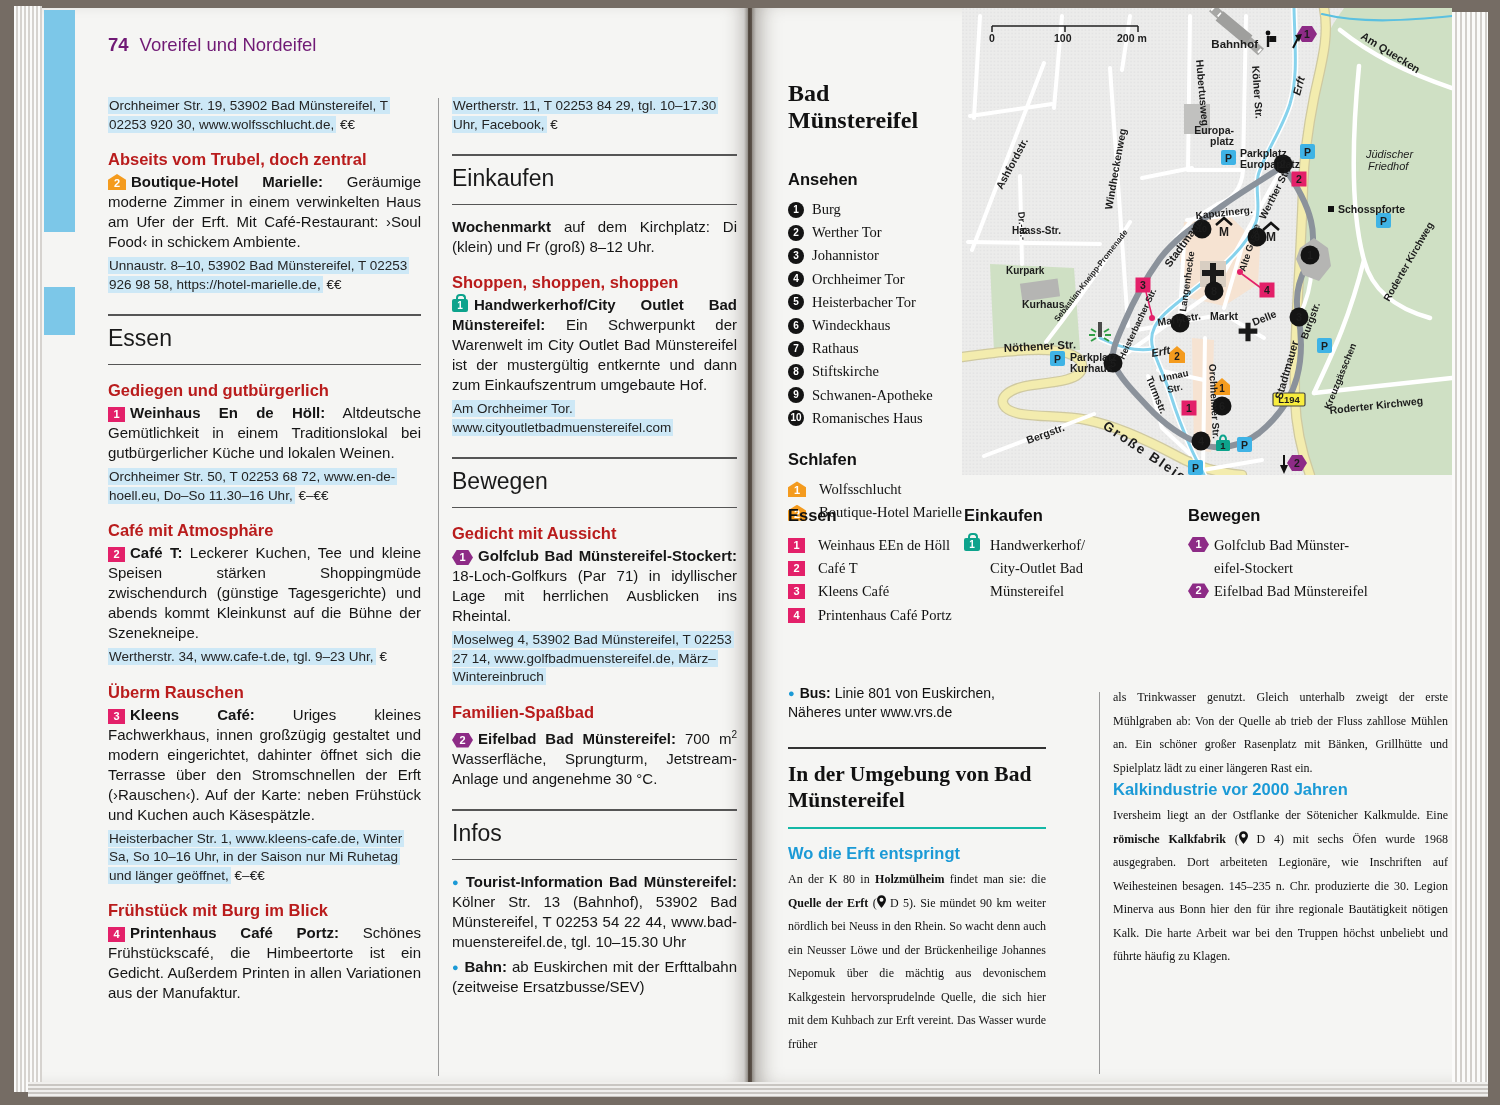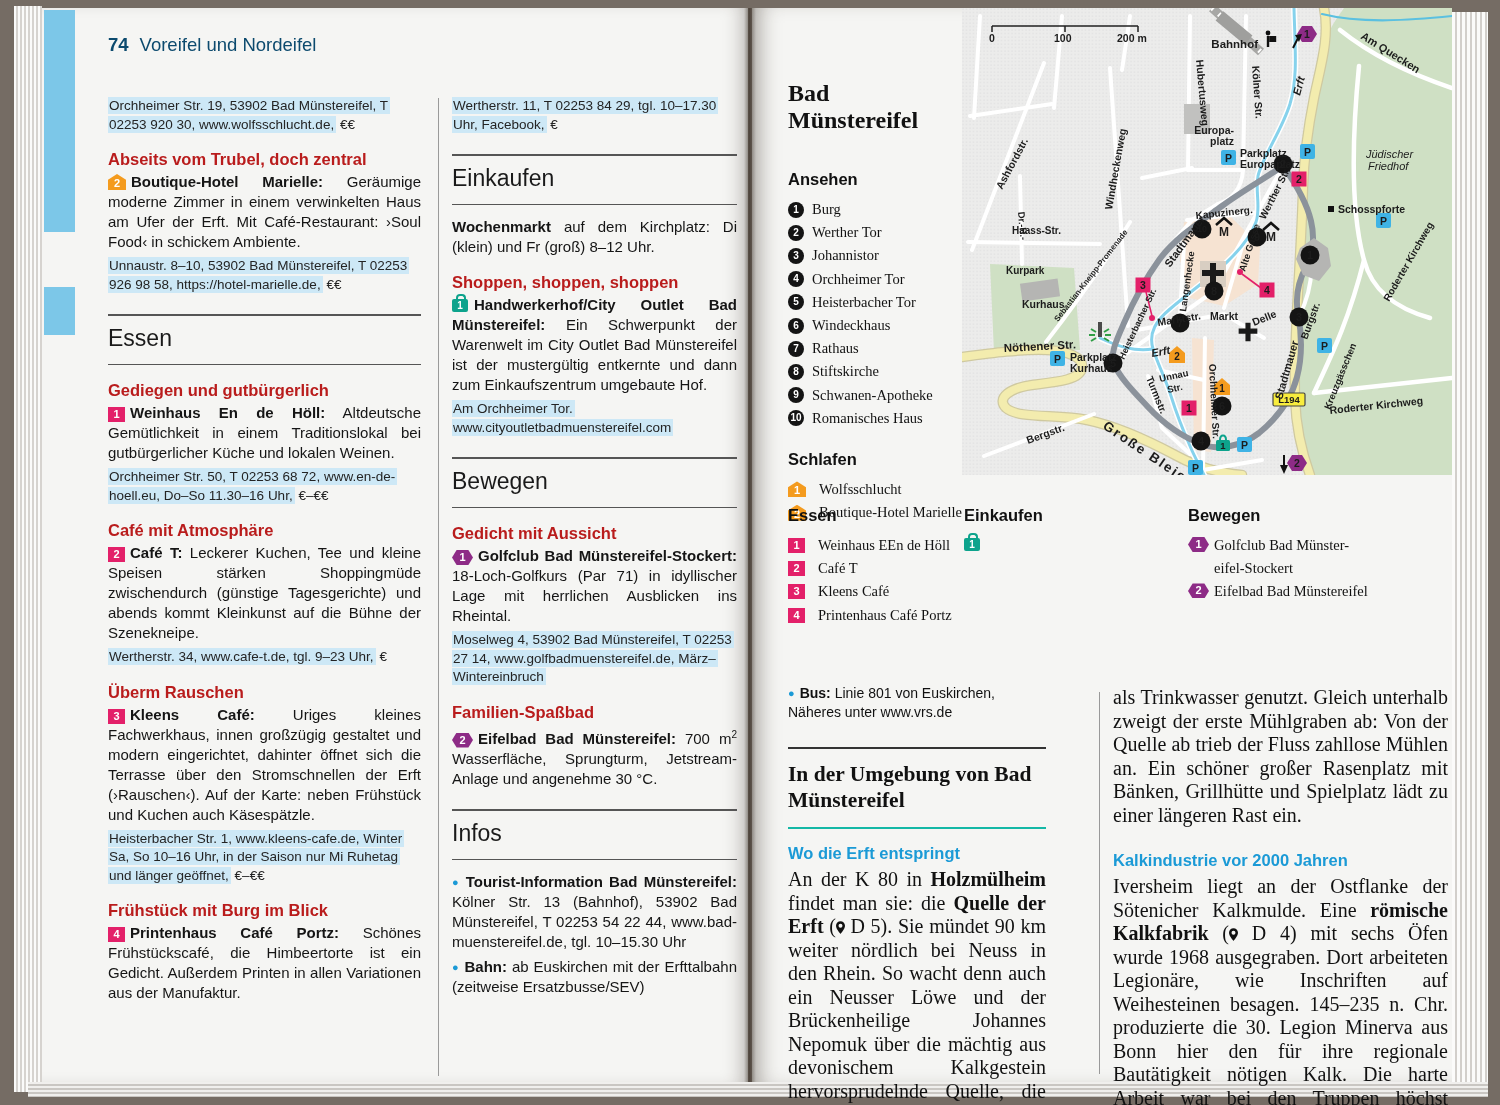--- a/index.html
+++ b/index.html
@@ -9,21 +9,21 @@
   .edge-bottom{position:absolute;left:28px;top:1082px;width:1460px;height:15px;background:repeating-linear-gradient(180deg,#f0efed 0 2px,#c9c6c2 2px 4px);}
   .page{position:absolute;top:8px;height:1074px;background:#f5f5f3;}
   #page-left{left:42px;width:706px;box-shadow:inset -16px 0 20px -12px rgba(40,30,20,.35);}
   #page-right{left:752px;width:700px;box-shadow:inset 18px 0 22px -12px rgba(40,30,20,.42);}
   .gutter{position:absolute;left:744px;top:8px;width:12px;height:1074px;background:linear-gradient(90deg,rgba(0,0,0,0),rgba(30,20,10,.45) 48%,rgba(30,20,10,.35) 55%,rgba(0,0,0,0));z-index:6;}
   .tab{position:absolute;background:#7cc7e8;z-index:7;}
   #tab1{left:44px;top:10px;width:31px;height:222px;}
   #tab2{left:44px;top:287px;width:31px;height:48px;}
 
   
-  #lp-header{position:absolute;left:66px;top:26px;font-size:18.5px;color:#0c4a6e;}
+  #lp-header{position:absolute;left:66px;top:26px;font-size:18.5px;color:#701a75;}
   #lp-header b{margin-right:11px;}
   #col-div{position:absolute;left:396px;top:90px;width:1px;height:978px;background:#9a9a9a;}
   .col{position:absolute;top:88px;}
   #col1{left:66px;width:313px;}
   #col2{left:410px;width:285px;}
   .body-p{font-size:15px;line-height:20px;text-align:justify;margin:0 0 5px;color:#151515;}
   .addr{font-size:13.5px;line-height:18.5px;margin:1px 0 5px;color:#242424;}
   .hl{background:#cde8f6;padding:1px 2px 1px 1px;box-decoration-break:clone;-webkit-box-decoration-break:clone;}
   .price{white-space:nowrap;}
   .blue-h{color:#b91c1c;font-weight:bold;font-size:16.5px;line-height:20px;margin:15px 0 3px;}
@@ -49,21 +49,21 @@
   .legcol1{width:176px;}.legcol2{width:224px;}.legcol3{width:252px;}
   .leg-item2{display:grid;grid-template-columns:26px 1fr;font-family:"Liberation Serif",serif;font-size:14.5px;line-height:23.2px;align-items:start;}
   .leg-item2 .bnum{margin-top:4px;}
   .lower{position:absolute;left:36px;top:676px;width:660px;height:398px;}
   .low-left{position:absolute;left:0;top:0;width:258px;}
   .low-div{position:absolute;left:311px;top:8px;width:1px;height:382px;background:#999;}
   .low-right{position:absolute;left:325px;top:2px;width:335px;}
   .bus-p{font-size:14px;line-height:19px;margin:0;}
   .um-title{font-family:"Liberation Serif",serif;font-weight:bold;font-size:21.5px;line-height:26px;border-top:2px solid #333;border-bottom:2px solid #14b8a6;padding:12px 0 14px;margin:25px 0 15px;}
   .blue-h2{color:#1b9ad6;font-weight:bold;font-size:16.5px;margin:0 0 5px;}
-  .serif-p{font-family:"Liberation Serif",serif;font-size:20px;line-height:23.5px;text-align:justify;margin:0;}
+  .serif-p{font-family:"Liberation Serif",serif;font-size:12px;line-height:23.5px;text-align:justify;margin:0;}
   .pin{width:9px;height:13px;vertical-align:-1px;fill:#111;}
   
   #map text{font-family:"Liberation Sans",sans-serif;font-weight:bold;fill:#1c1c1c;}
   .mnum{fill:#fff;text-anchor:middle;}
   .riverlab{fill:#1c8fd0;font-style:italic;}
   .itallab{font-style:italic;font-weight:normal !important;}
 </style>
 </head>
 <body>
 
@@ -478,20 +478,21 @@
         </div>
       <div class="leg-item">
           <span class="bnum b-pink">4</span>
           <span style="white-space:nowrap">Printenhaus Café Portz</span>
         </div>
     </div>
     <div class="legcol2">
       <div class="leg-h">Einkaufen</div>
       <div class="leg-item2">
         <span class="bnum b-teal">1</span>
+        <span><span>Handwerkerhof/</span><br><span>City-Outlet Bad</span><br><span>Münstereifel</span></span>
       </div>
     </div>
     <div class="legcol3">
       <div class="leg-h">Bewegen</div>
       <div class="leg-item2">
         <span class="bnum b-purple" style="margin-top:3px">1</span>
         <span><span>Golfclub Bad Münster-</span><br><span>eifel-Stockert</span></span>
       </div>
       <div class="leg-item2">
         <span class="bnum b-purple" style="margin-top:3px">2</span>
@@ -505,21 +506,21 @@
       <p class="bus-p"><span class="bdot">●</span><b>Bus:</b><span> Linie 801 von Euskirchen, Näheres unter www.vrs.de</span></p>
       <h2 class="um-title">In der Umgebung von Bad Münstereifel</h2>
       <div class="blue-h2">Wo die Erft entspringt</div>
       <p class="serif-p"><span>An der K 80 in </span><b>Holzmülheim</b><span> findet man sie: die </span><b>Quelle der Erft</b><span> (</span><svg class="pin" viewBox="0 0 10 14">
             <path d="M5 0C2.24 0 0 2.24 0 5c0 3.75 5 9 5 9s5-5.25 5-9C10 2.24 7.76 0 5 0zm0 7.2A2.2 2.2 0 1 1 5 2.8a2.2 2.2 0 0 1 0 4.4z"></path>
           </svg><span> D 5). Sie mündet 90 km weiter nördlich bei Neuss in den Rhein. So wacht denn auch ein Neusser Löwe und der Brückenheilige Johannes Nepomuk über die mächtig aus devonischem Kalkgestein hervorsprudelnde Quelle, die sich hier mit dem Kuhbach zur Erft vereint. Das Wasser wurde früher</span></p>
     </div>
     <div class="low-div"></div>
     <div class="low-right">
       <p class="serif-p">als Trinkwasser genutzt. Gleich unterhalb zweigt der erste Mühlgraben ab: Von der Quelle ab trieb der Fluss zahllose Mühlen an. Ein schöner großer Rasenplatz mit Bänken, Grillhütte und Spielplatz lädt zu einer längeren Rast ein.</p>
-      <div class="blue-h2" style="margin-top:24px">Kalkindustrie vor 2000 Jahren</div>
+      <div class="blue-h2" style="margin-top:0">Kalkindustrie vor 2000 Jahren</div>
       <p class="serif-p"><span>Iversheim liegt an der Ostflanke der Sötenicher Kalkmulde. Eine </span><b>römische Kalkfabrik</b><span> (</span><svg class="pin" viewBox="0 0 10 14">
             <path d="M5 0C2.24 0 0 2.24 0 5c0 3.75 5 9 5 9s5-5.25 5-9C10 2.24 7.76 0 5 0zm0 7.2A2.2 2.2 0 1 1 5 2.8a2.2 2.2 0 0 1 0 4.4z"></path>
           </svg><span> D 4) mit sechs Öfen wurde 1968 ausgegraben. Dort arbeiteten Legionäre, wie Inschriften auf Weihesteinen besagen. 145–235 n. Chr. produzierte die 30. Legion Minerva aus Bonn hier den für ihre regionale Bautätigkeit nötigen Kalk. Die harte Arbeit war bei den Truppen höchst unbeliebt und führte häufig zu Klagen.</span></p>
     </div>
   </div>
 </div>
 
 <div class="gutter"></div>
 <div class="tab" id="tab1"></div>
 <div class="tab" id="tab2"></div>

